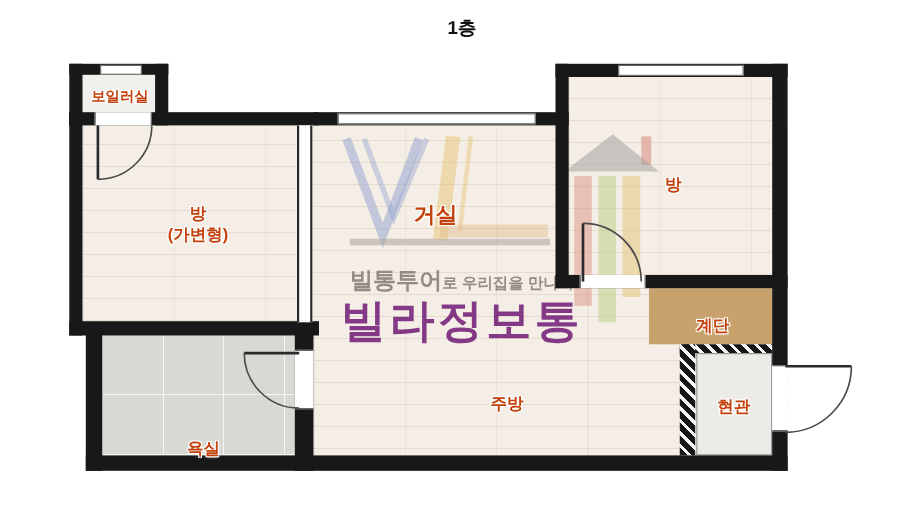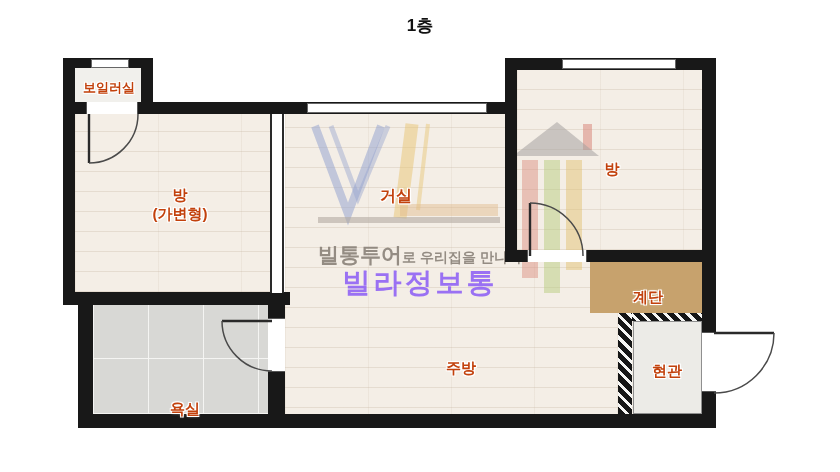--- a/index.html
+++ b/index.html
@@ -29,31 +29,31 @@
   .gap.v{border-top:1px solid #555;border-bottom:1px solid #555;box-sizing:border-box;}
   .gap.h{border-left:1px solid #555;border-right:1px solid #555;box-sizing:border-box;}
   .window{background:#ffffff;border:1px solid #666;box-sizing:border-box;}
   .slide-channel{background:#ffffff;border-left:2px solid #2a2a2a;border-right:2px solid #2a2a2a;box-sizing:border-box;}
   
   .room-label{
     color:#c2410c;font-weight:bold;text-align:center;line-height:1.25;
     text-shadow:-1px -1px 0 #fff,1px -1px 0 #fff,-1px 1px 0 #fff,1px 1px 0 #fff,0 0 3px #fff;
     white-space:nowrap;transform:translate(-50%,-50%);
   }
-  .fs13{font-size:13px;} .fs15{font-size:15px;} .fs16{font-size:16px;}
+  .fs13{font-size:13px;} .fs15{font-size:15px;} .fs16{font-size:20px;}
   .plan-title{
     position:absolute;top:14px;left:0;width:840px;text-align:center;
     font-size:17px;font-weight:bold;color:#111;
   }
   
   .wm-tag{position:absolute;top:241px;left:290px;width:260px;text-align:center;color:#8a8279;opacity:0.9;}
   .wm-tag .b{font-weight:bold;font-size:21px;}
   .wm-tag .t{font-weight:bold;font-size:14px;}
   .wm-brand{position:absolute;top:264px;left:280px;width:280px;text-align:center;
-    font-size:28px;font-weight:bold;letter-spacing:3px;color:#8b5cf6;opacity:0.85;}
+    font-size:41px;font-weight:bold;letter-spacing:3px;color:#701a75;opacity:0.85;}
   .doors-svg{position:absolute;left:0;top:0;pointer-events:none;}
 </style>
 </head>
 <body>
 
 <div class="plan">
 
   <div class="plan-title">1층</div>
 
   <div class="abs wood" style="left:285px;top:114px;width:431px;height:314px;"></div>

